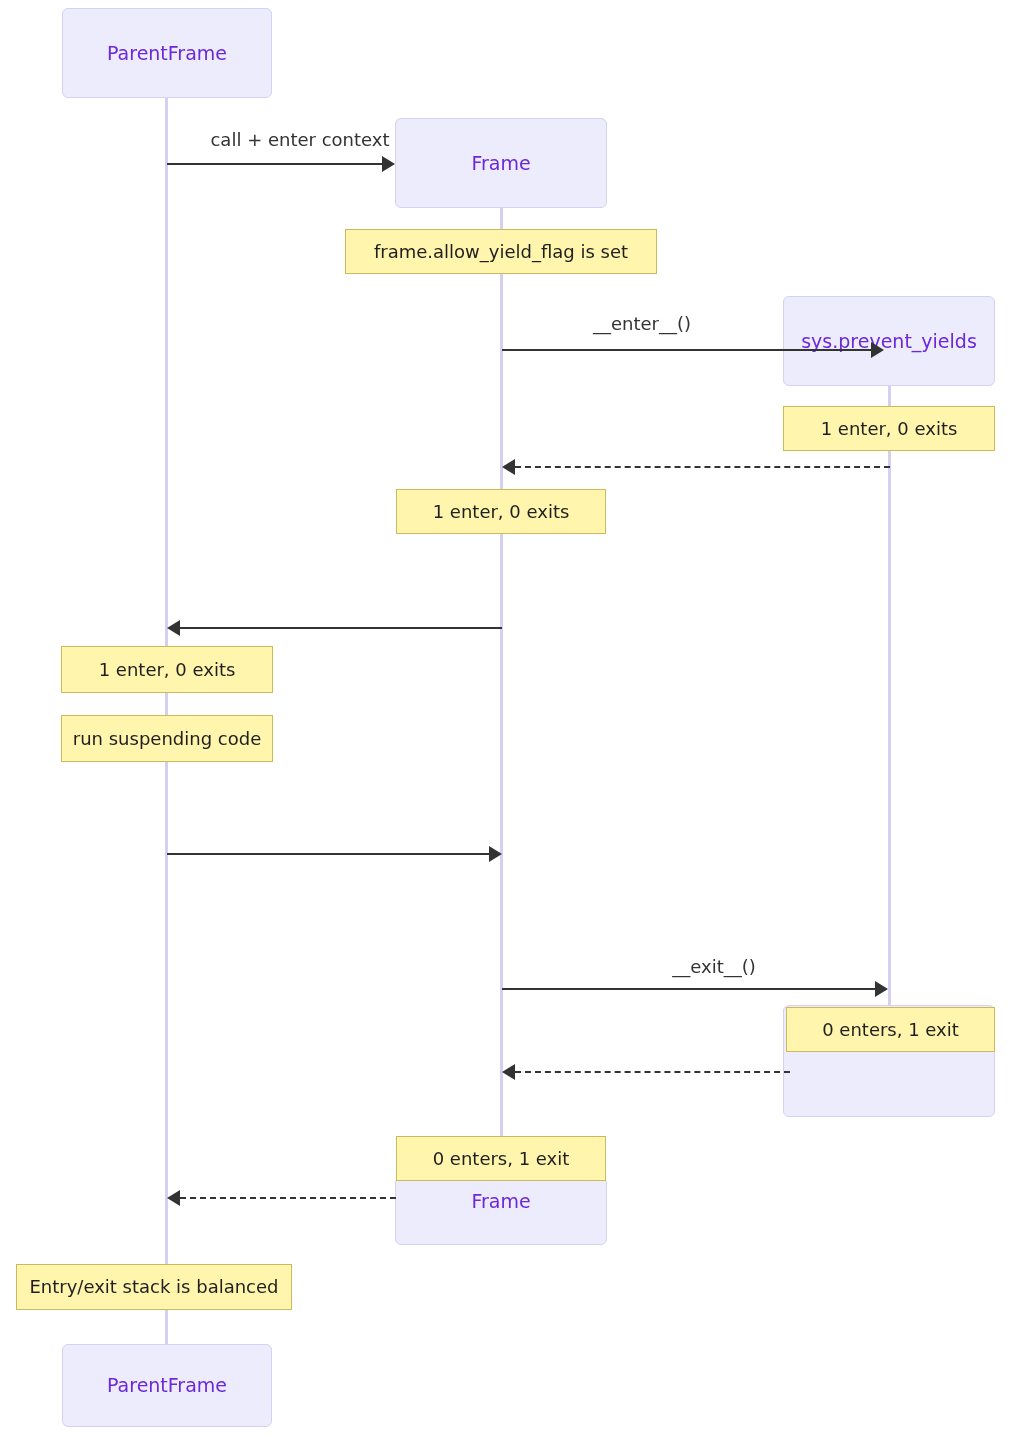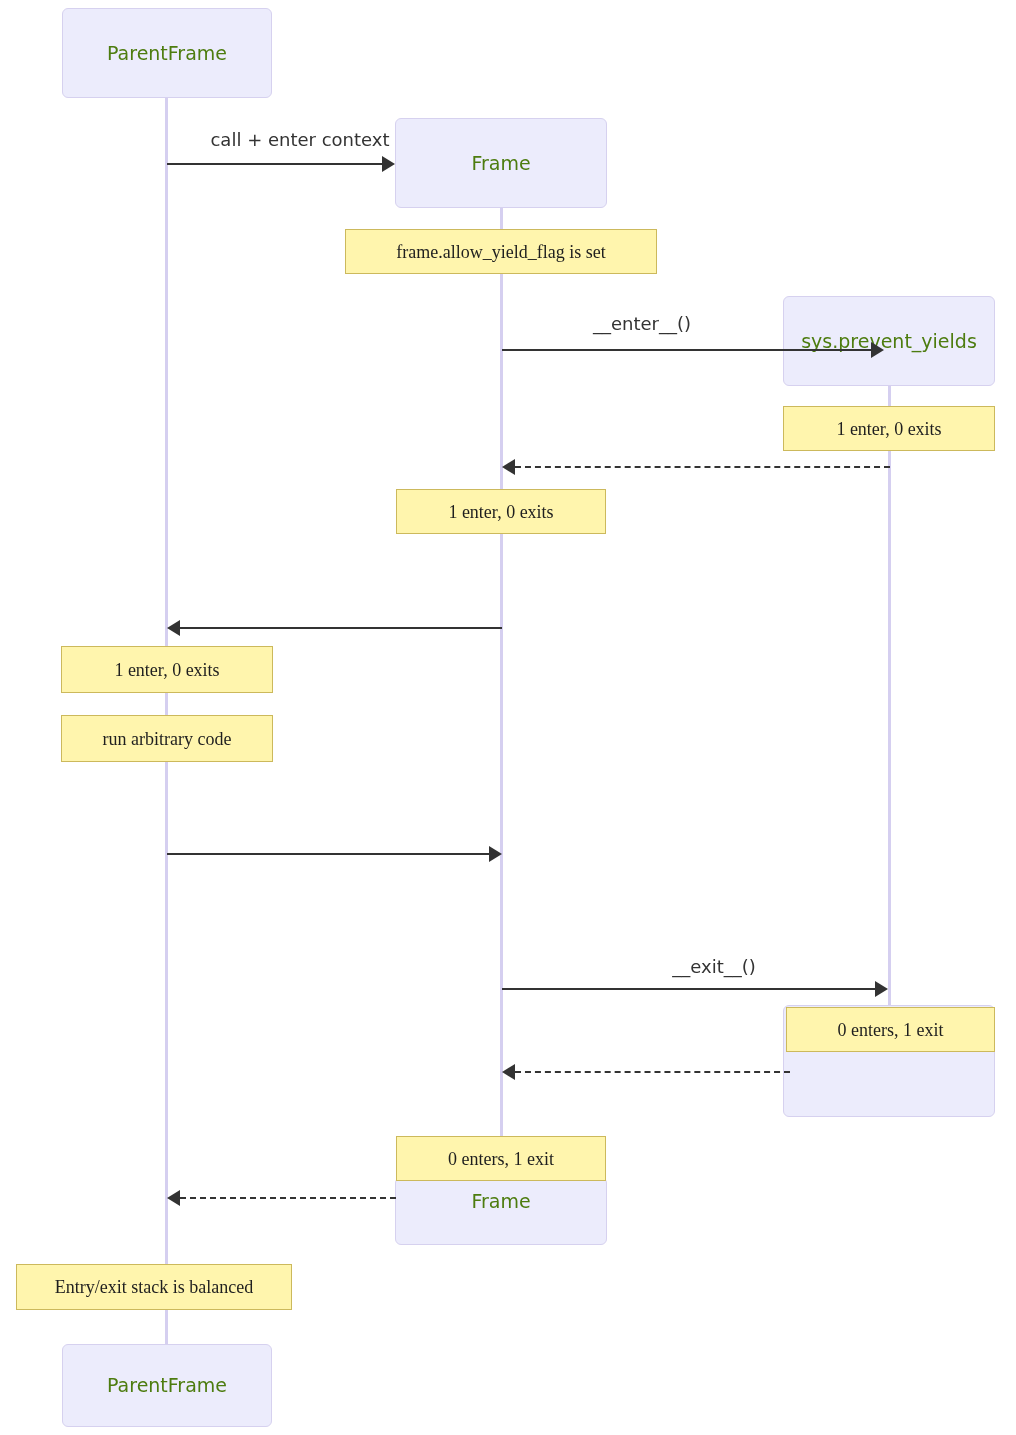--- a/index.html
+++ b/index.html
@@ -29,21 +29,21 @@
     background: #ececfc;
     border: 1px solid #d6d1ef;
     border-radius: 6px;
     box-sizing: border-box;
     display: flex;
     align-items: center;
     justify-content: center;
   }
   .actor-label {
     font-size: 19px;
-    color: #4d7c0f;
+    color: #6d28d9;
     font-family: "DejaVu Sans", "Liberation Sans", sans-serif;
     line-height: 1;
     text-align: center;
     white-space: nowrap;
   }
   .actor-box.label-top .actor-label {
     align-self: flex-start;
     margin-top: 14px;
   }
   
@@ -55,21 +55,20 @@
     display: flex;
     align-items: center;
     justify-content: center;
     z-index: 5;
   }
   .note-label {
     font-size: 18px;
     color: #1f1f1f;
     line-height: 1;
     white-space: nowrap;
-    font-family: Liberation Serif, serif;
   }
   
   .msg {
     position: absolute;
     z-index: 4;
   }
   .msg-line {
     position: absolute;
     height: 0;
     border-top: 2px solid #333333;
@@ -172,21 +171,21 @@
   <div class="msg" style="left:167px; top:627px; width:335px;">
     <div class="msg-line" style="left:13px; width:322px;"></div>
     <div class="msg-head left" style="left:0px;"></div>
   </div>
 
   <div class="note-box" style="left:61px; top:646px; width:212px; height:47px;">
     <span class="note-label">1 enter, 0 exits</span>
   </div>
 
   <div class="note-box" style="left:61px; top:715px; width:212px; height:47px;">
-    <span class="note-label">run arbitrary code</span>
+    <span class="note-label">run suspending code</span>
   </div>
 
   <div class="msg" style="left:167px; top:853px; width:336px;">
     <div class="msg-line" style="width:323px;"></div>
     <div class="msg-head right" style="left:322px;"></div>
   </div>
 
 
   <div class="msg" style="left:502px; top:988px; width:388px;">
     <div class="msg-line" style="width:374px;"></div>

